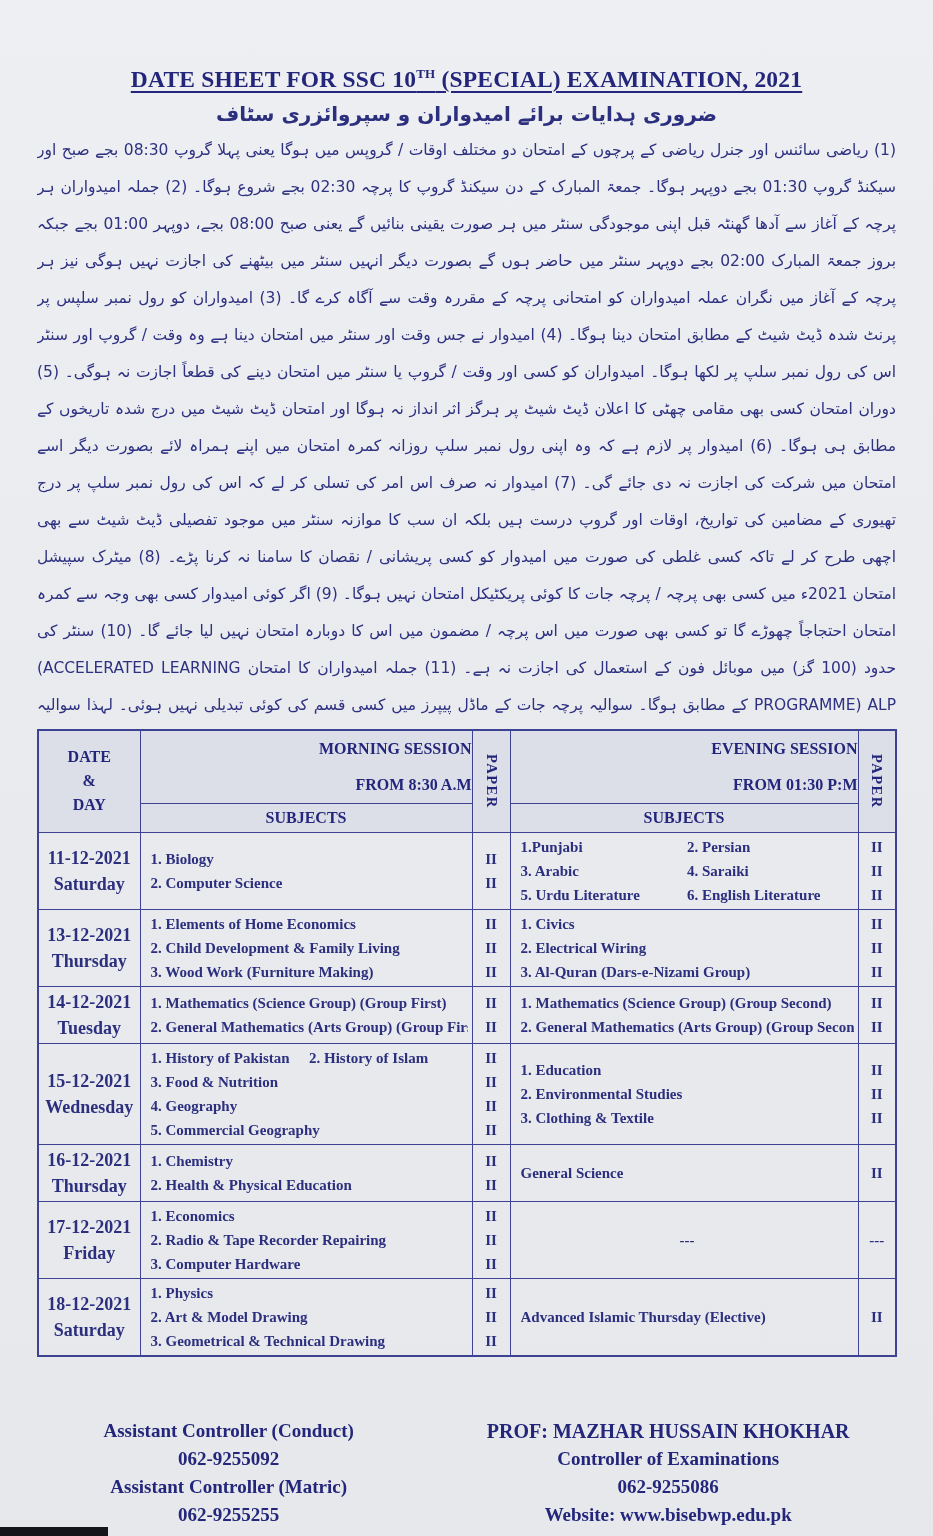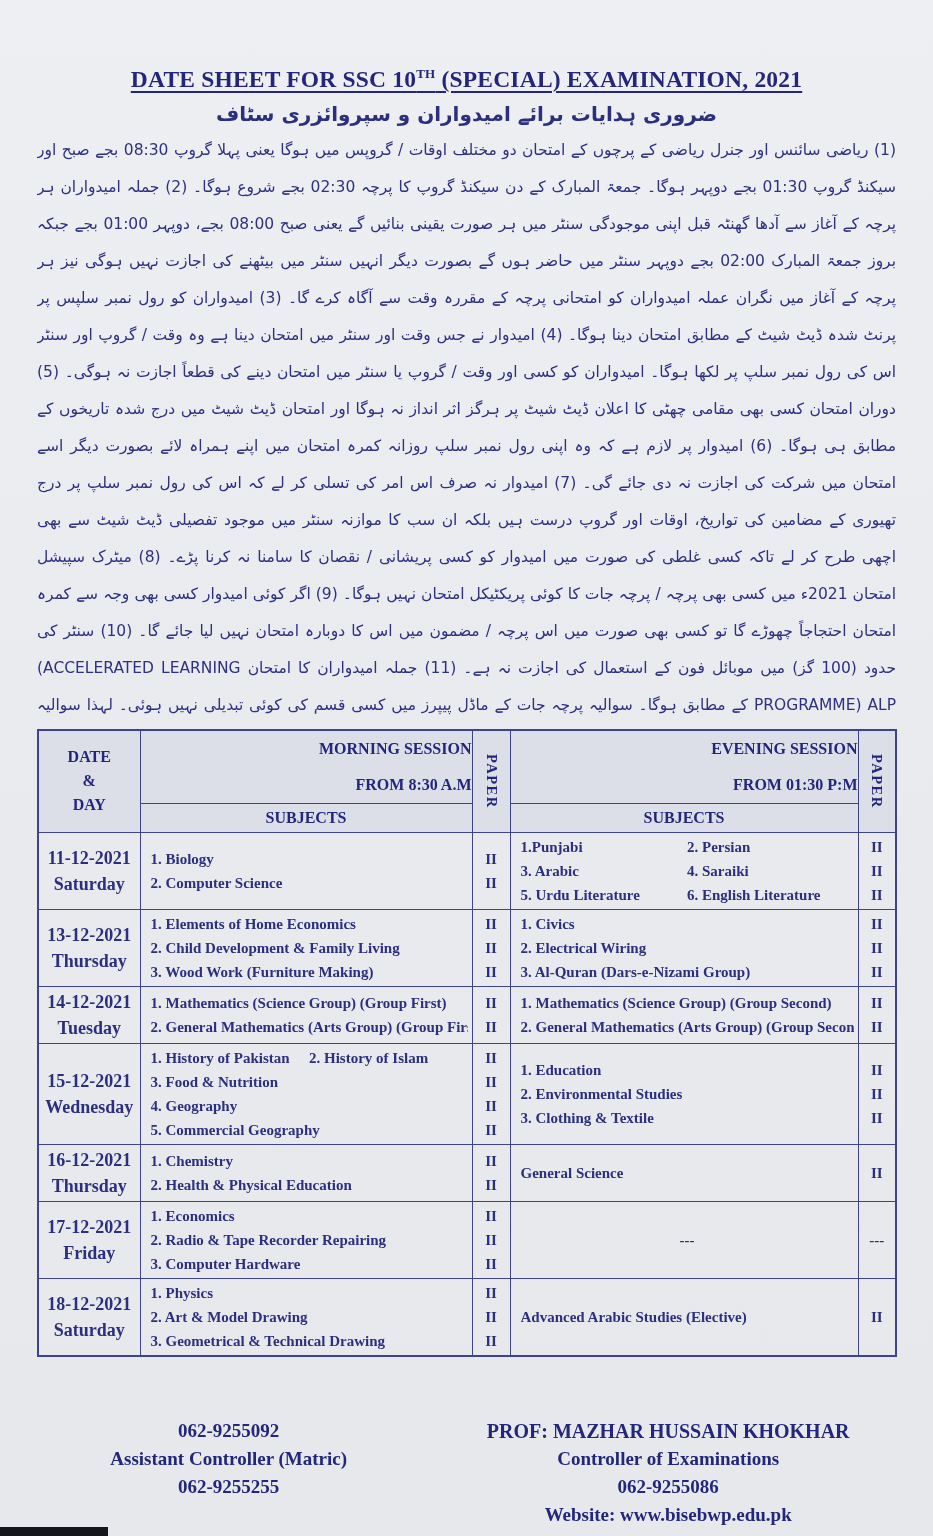--- a/index.html
+++ b/index.html
@@ -343,31 +343,32 @@
             <div class="line"><span>1. Physics</span></div>
             <div class="line"><span>2. Art &amp; Model Drawing</span></div>
             <div class="line"><span>3. Geometrical &amp; Technical Drawing</span></div>
           </td>
           <td class="c-paper">
             <div class="pline">II</div>
             <div class="pline">II</div>
             <div class="pline">II</div>
           </td>
           <td class="c-subj">
-            <div class="line"><span>Advanced Arabic Studies (Elective)</span></div>
+            <div class="line"><span>Advanced Islamic Thursday (Elective)</span></div>
           </td>
           <td class="c-paper">
             <div class="pline">II</div>
           </td>
         </tr>
       </tbody>
   </table>
 
   <div class="footer">
     <div class="f-left">
+      <div>Assistant Controller (Conduct)</div>
       <div>062-9255092</div>
       <div>Assistant Controller (Matric)</div>
       <div>062-9255255</div>
     </div>
     <div class="f-right">
       <div class="f-name">PROF: MAZHAR HUSSAIN KHOKHAR</div>
       <div>Controller of Examinations</div>
       <div>062-9255086</div>
       <div>Website: www.bisebwp.edu.pk</div>
     </div>

